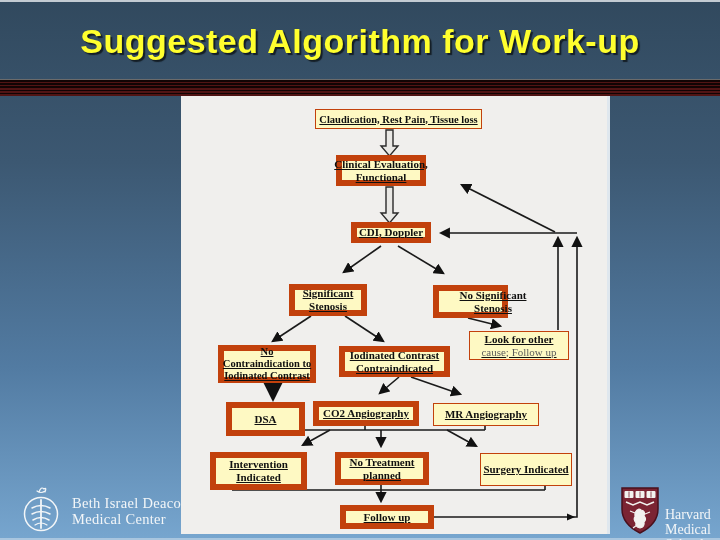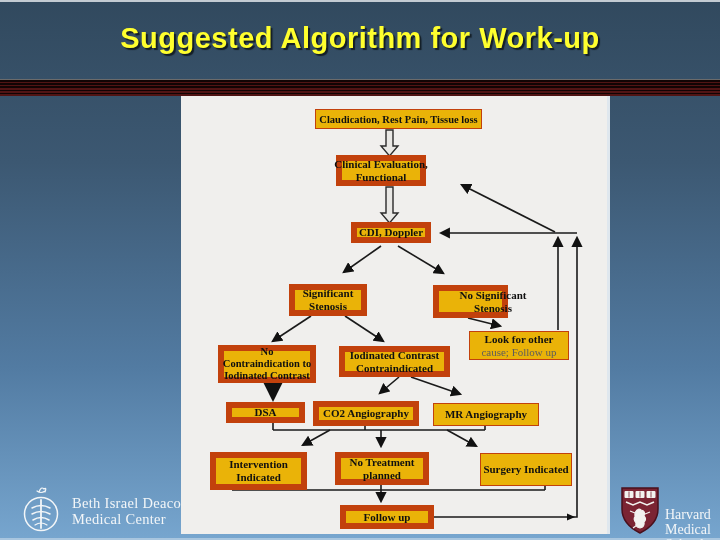--- a/index.html
+++ b/index.html
@@ -7,53 +7,54 @@
     position:relative;width:720px;height:540px;overflow:hidden;
     background:linear-gradient(to bottom,#31495e 0%,#3c5872 28%,#527previous:0,#527ba2 62%,#74a3cd 100%);
     background:linear-gradient(to bottom,#31495e 0%,#3c5872 30%,#527ba2 68%,#77a6cf 100%);
     font-family:"Liberation Serif",serif;
   }
   .slide-top-edge{position:absolute;top:0;left:0;width:720px;height:2px;background:#c3cbd2;}
   .slide-bottom-edge{position:absolute;bottom:0;left:0;width:720px;height:2px;background:#a9c6df;}
 
   .title{
     position:absolute;top:22px;left:0;width:720px;text-align:center;
-    font-family:"Liberation Sans",sans-serif;font-weight:bold;font-size:29px;
+    font-family:"Liberation Sans",sans-serif;font-weight:bold;font-size:34px;
     color:#ffff2e;text-shadow:2px 2px 1px #141e26;letter-spacing:.5px;
   }
   .stripe-bar{
     position:absolute;top:79px;left:0;width:720px;height:16px;
     background:repeating-linear-gradient(to bottom,#120404 0px,#120404 1.6px,#511414 1.6px,#511414 3.2px);
     border-top:1px solid #6b6b6b;
   }
 
   
   .panel{
     position:absolute;left:181px;top:96px;width:426px;height:438px;
     background:#f0efed;z-index:2;border-right:3px solid #dfe7ee;
   }
   .connectors{position:absolute;left:0;top:0;width:426px;height:438px;}
   .node{
     position:absolute;display:flex;flex-direction:column;align-items:center;justify-content:center;
-    background:#eab308;border:6px solid #c2410c;color:#101010;
+    background:#fef9c3;border:6px solid #c2410c;color:#101010;
     font-weight:bold;font-size:11px;line-height:13px;text-align:center;white-space:nowrap;
     box-sizing:border-box;
+    text-decoration:underline;
   }
   .node.thin{border-width:1px;}
   .node.med{border-width:1.5px;}
   .n-claud{left:134px;top:13px;width:167px;height:20px;font-size:10.5px;border-width:1.5px;}
   .n-clin{left:155px;top:59px;width:90px;height:31px;}
   .n-cdi{left:170px;top:126px;width:80px;height:21px;}
   .n-sig{left:108px;top:188px;width:78px;height:32px;}
   .n-nosig{left:252px;top:189px;width:75px;height:33px;padding-left:45px;}
   .n-look{left:288px;top:235px;width:100px;height:29px;}
   .n-look .dim{color:#5d5d5d;font-weight:normal;}
   .n-nocontra{left:37px;top:249px;width:98px;height:38px;font-size:10.5px;line-height:12px;}
   .n-iod{left:158px;top:250px;width:111px;height:31px;}
-  .n-dsa{left:45px;top:306px;width:79px;height:21px;}
+  .n-dsa{left:45px;top:306px;width:79px;height:34px;}
   .n-co2{left:132px;top:305px;width:106px;height:25px;}
   .n-mr{left:252px;top:307px;width:106px;height:23px;}
   .n-interv{left:29px;top:356px;width:97px;height:38px;}
   .n-notreat{left:154px;top:356px;width:94px;height:33px;}
   .n-surg{left:299px;top:357px;width:92px;height:33px;}
   .n-follow{left:159px;top:409px;width:94px;height:24px;}
 
   
   .footer-left{position:absolute;left:18px;top:484px;display:flex;align-items:flex-start;z-index:1;color:#f3f6f8;}
   .footer-left .text{margin-left:8px;margin-top:11px;font-size:14.5px;line-height:16px;letter-spacing:.3px;}

